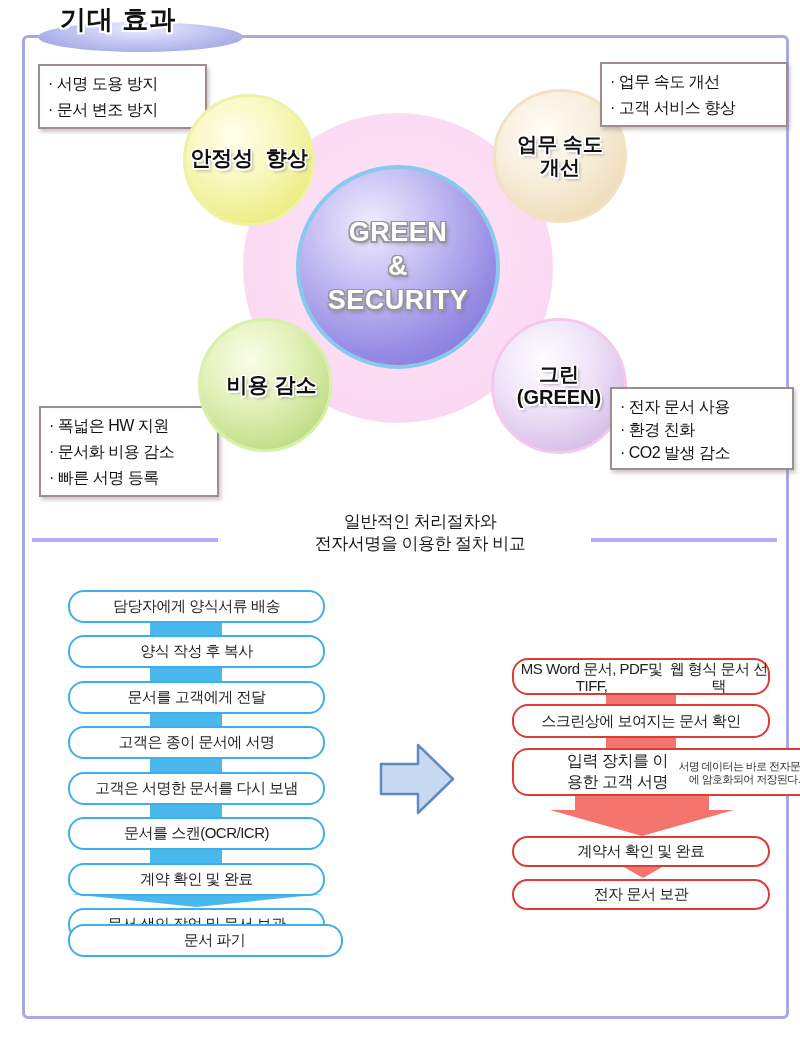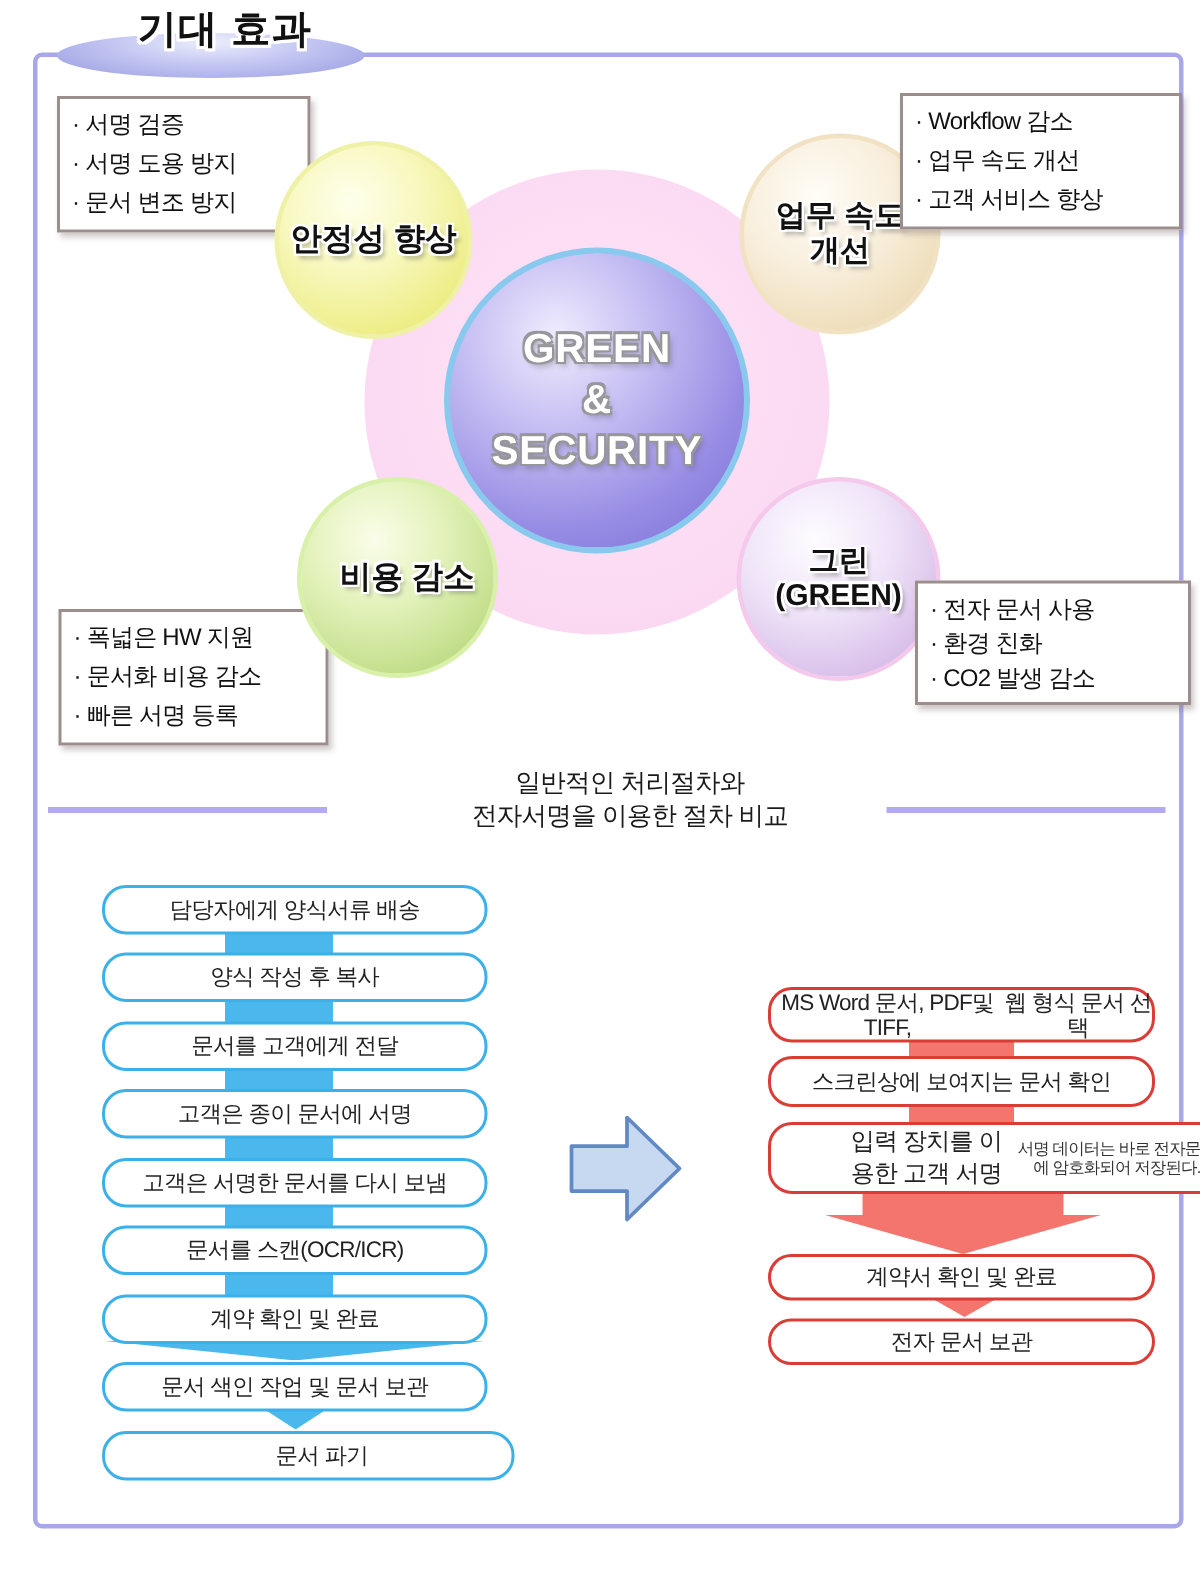--- a/index.html
+++ b/index.html
@@ -6,21 +6,21 @@
   body{width:800px;height:1060px;position:relative;font-family:"Liberation Sans","DejaVu Sans",sans-serif;overflow:hidden;}
   .abs{position:absolute;}
 
   
   .frame{left:22px;top:35px;width:761px;height:978px;border:3px solid #a8a8e8;border-radius:6px;background:#fff;}
 
   
   .title-ellipse{left:38px;top:22px;width:205px;height:30px;border-radius:50%;
     background:radial-gradient(ellipse at 50% 20%, #eceefc 0%, #c3c6f2 45%, #979bdf 100%);
     filter:blur(.3px);z-index:5;}
-  .page-title{left:60px;top:2px;width:180px;text-align:center;font-size:26px;font-weight:bold;color:#111;z-index:6;
+  .page-title{left:60px;top:2px;width:180px;text-align:left;font-size:26px;font-weight:bold;color:#111;z-index:6;
     letter-spacing:1px;
     text-shadow:-2px -2px 0 #fff,2px -2px 0 #fff,-2px 2px 0 #fff,2px 2px 0 #fff,0 -2px 0 #fff,0 2px 0 #fff,-2px 0 0 #fff,2px 0 0 #fff;}
 
   
   .pink-glow{left:243px;top:113px;width:310px;height:310px;border-radius:50%;
     background:radial-gradient(circle at 50% 45%, #fde6f8 0%, #fbd8f2 75%, #fad2ef 100%);z-index:1;}
   .sphere{border-radius:50%;display:flex;align-items:center;justify-content:center;flex-direction:column;text-align:center;z-index:3;}
   .sphere-label{font-weight:bold;color:#111;line-height:1.15;
     text-shadow:-1.5px -1.5px 0 #fff,1.5px -1.5px 0 #fff,-1.5px 1.5px 0 #fff,1.5px 1.5px 0 #fff,0 -1.5px 0 #fff,0 1.5px 0 #fff,-1.5px 0 0 #fff,1.5px 0 0 #fff,2.5px 3px 3px rgba(80,80,80,.45);}
   .sphere-yellow{left:183px;top:94px;width:126px;height:126px;border:3px solid #eff1a6;
@@ -74,42 +74,40 @@
 <body>
 
 <div class="abs frame"></div>
 
 <div class="abs title-ellipse"></div>
 <div class="abs page-title">기대 효과</div>
 
 <div class="abs pink-glow"></div>
 
 <div class="abs note note-tl">
-  <div>· 서명 검증</div>
   <div>· 서명 도용 방지</div>
   <div>· 문서 변조 방지</div>
 </div>
 <div class="abs note note-tr">
-  <div>· Workflow 감소</div>
   <div>· 업무 속도 개선</div>
   <div>· 고객 서비스 향상</div>
 </div>
 <div class="abs note note-bl">
   <div>· 폭넓은 HW 지원</div>
   <div>· 문서화 비용 감소</div>
   <div>· 빠른 서명 등록</div>
 </div>
 <div class="abs note note-br">
   <div>· 전자 문서 사용</div>
   <div>· 환경 친화</div>
   <div>· CO2 발생 감소</div>
 </div>
 
 <div class="abs sphere sphere-yellow">
-  <div class="sphere-label" style="font-size:21px;">안정성 향상</div>
+  <div class="sphere-label" style="font-size:21px;font-family:Liberation Mono, monospace;">안정성 향상</div>
 </div>
 <div class="abs sphere sphere-beige">
   <div class="sphere-label" style="font-size:20px;">업무 속도</div>
   <div class="sphere-label" style="font-size:20px;">개선</div>
 </div>
 <div class="abs sphere sphere-green">
   <div class="sphere-label" style="font-size:21px;margin-left:13px;">비용 감소</div>
 </div>
 <div class="abs sphere sphere-purple">
   <div class="sphere-label" style="font-size:20px;">그린</div>
@@ -138,21 +136,21 @@
 <div class="abs tri-blue" style="top:940px;"></div>
 
 <div class="abs flow-box flow-blue" style="top:590px;">담당자에게 양식서류 배송</div>
 <div class="abs flow-box flow-blue" style="top:635px;">양식 작성 후 복사</div>
 <div class="abs flow-box flow-blue" style="top:681px;">문서를 고객에게 전달</div>
 <div class="abs flow-box flow-blue" style="top:726px;">고객은 종이 문서에 서명</div>
 <div class="abs flow-box flow-blue" style="top:772px;">고객은 서명한 문서를 다시 보냄</div>
 <div class="abs flow-box flow-blue" style="top:817px;">문서를 스캔(OCR/ICR)</div>
 <div class="abs flow-box flow-blue" style="top:863px;">계약 확인 및 완료</div>
 <div class="abs flow-box flow-blue" style="top:908px;">문서 색인 작업 및 문서 보관</div>
-<div class="abs flow-box flow-blue" style="top:954px;padding-left:18px;">문서 파기</div>
+<div class="abs flow-box flow-blue" style="top:924px;padding-left:18px;">문서 파기</div>
 
 <svg class="abs mid-arrow" width="80" height="76" viewBox="0 0 80 76">
   <polygon points="3,23 40,23 40,4 75,38 40,72 40,53 3,53" fill="#c7d9f0" stroke="#6189c4" stroke-width="2.5" stroke-linejoin="round"></polygon>
 </svg>
 
 <div class="abs band-red" style="top:690px;height:18px;"></div>
 <div class="abs band-red" style="top:733px;height:19px;"></div>
 <div class="abs big-arrow-red"></div>
 <div class="abs tri-red" style="top:866px;"></div>
 

